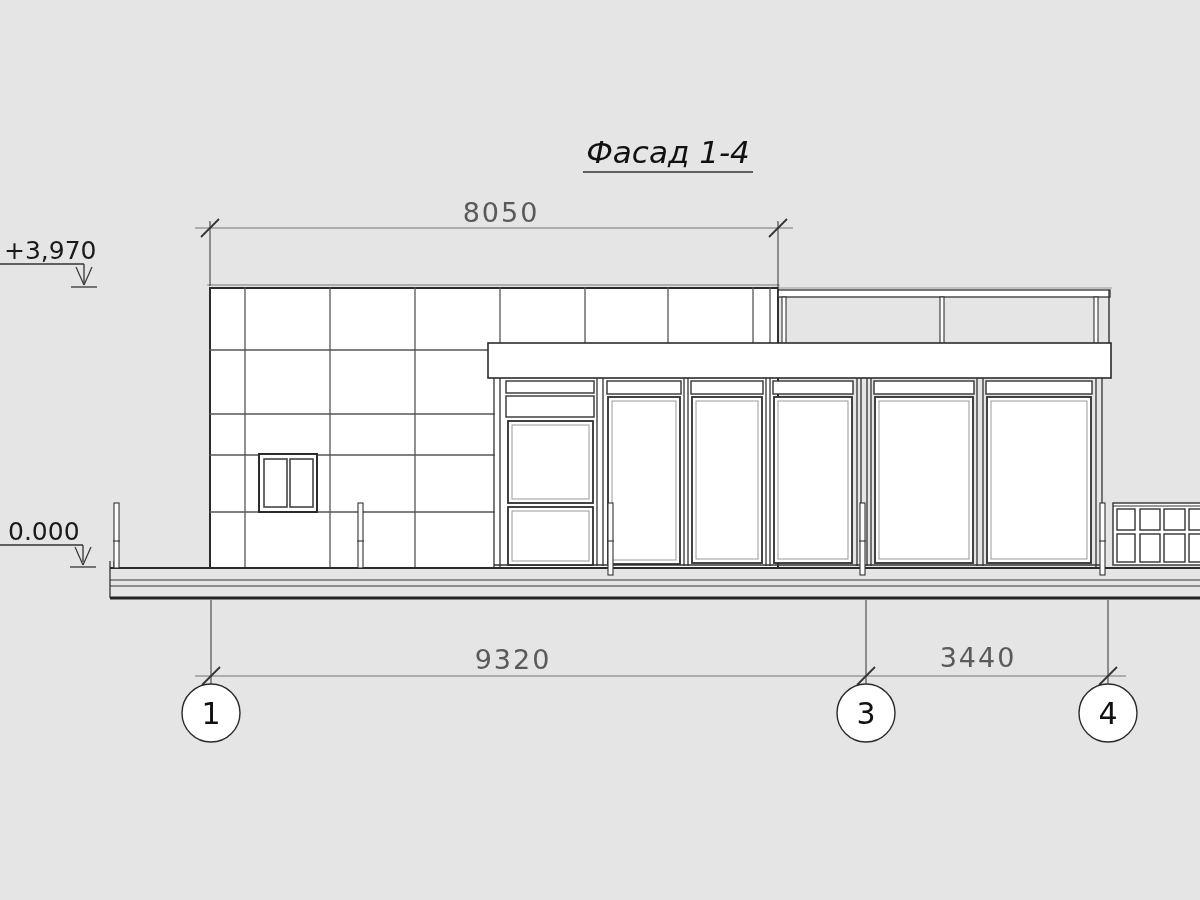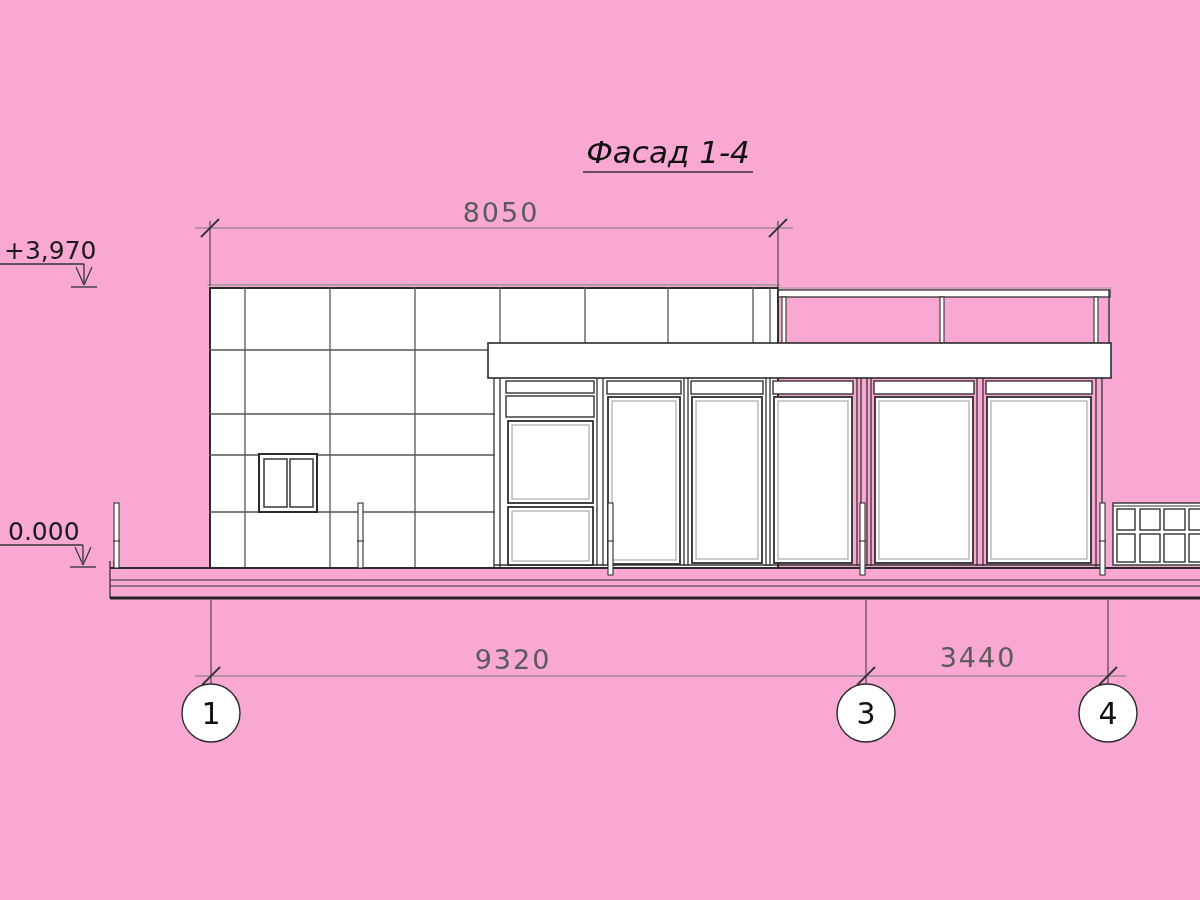--- a/index.html
+++ b/index.html
@@ -1,16 +1,16 @@
 <!DOCTYPE html>
 <html><head>
 <meta charset="utf-8">
 <style>
   html,body{margin:0;padding:0;background:#ffffff;}
-  #canvas{position:relative;width:1200px;height:900px;background:#f9a8d4;overflow:hidden;
+  #canvas{position:relative;width:1200px;height:900px;background:#e5e5e5;overflow:hidden;
           font-family:"DejaVu Sans", "Liberation Sans", sans-serif;}
   svg{display:block;}
   text{font-family:"DejaVu Sans", "Liberation Sans", sans-serif;}
   .t-title{font-size:31px;font-style:italic;fill:#111111;}
   .t-dim{font-size:27px;fill:#5a5a5a;letter-spacing:2px;}
   .t-level{font-size:25px;fill:#1a1a1a;}
   .t-axis{font-size:30px;fill:#111111;}
 </style>
 </head>
 <body>

